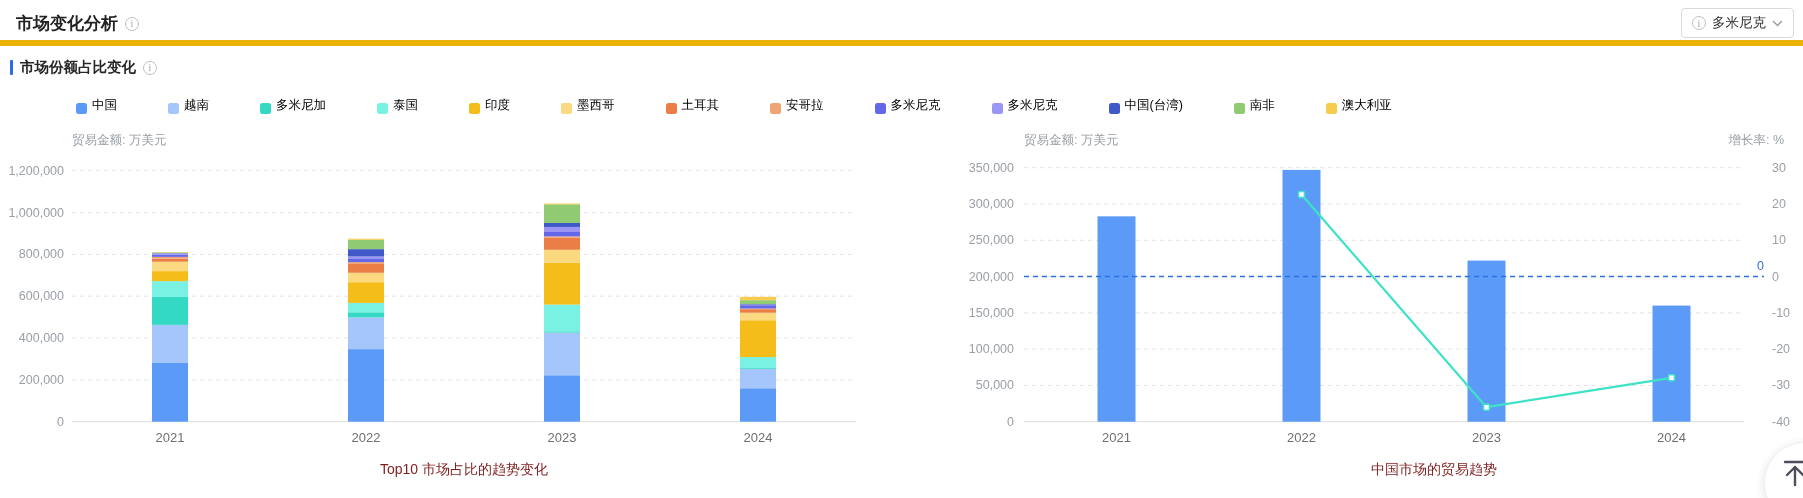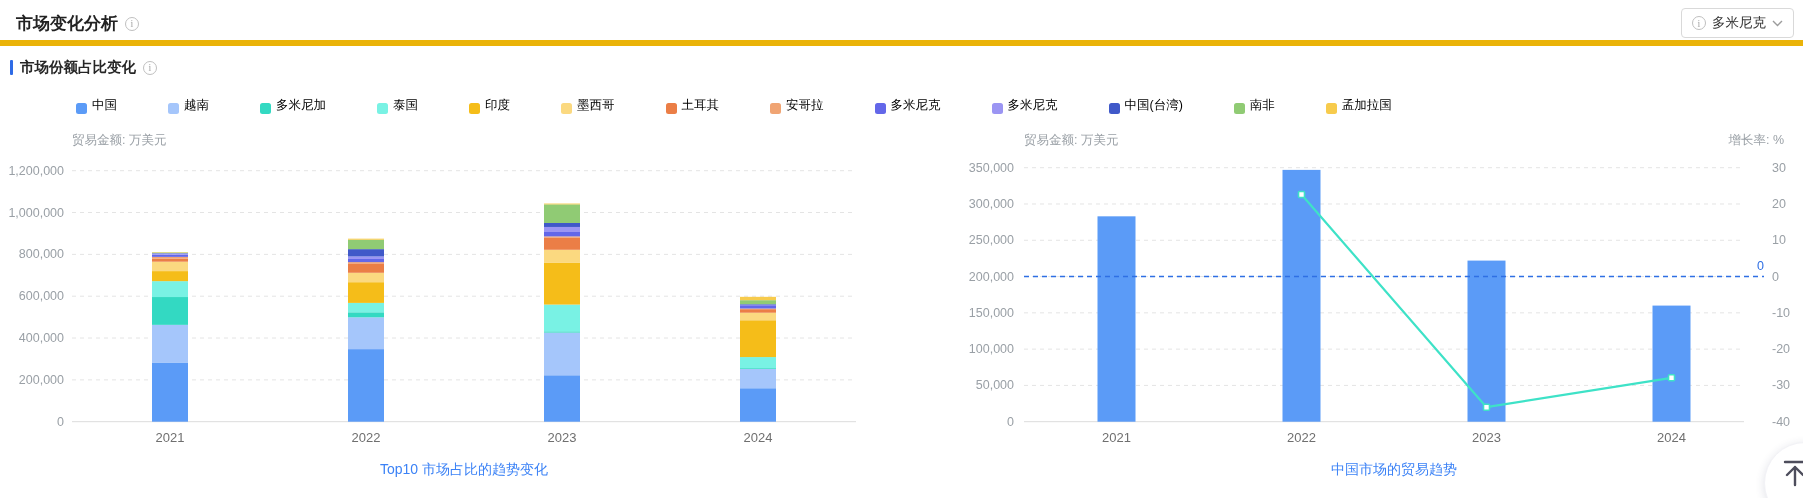--- a/index.html
+++ b/index.html
@@ -45,25 +45,25 @@
   }
   .legend-item {
     display: flex; align-items: flex-end; gap: 5px; cursor: pointer;
     font-size: 12.5px; color: #000000; white-space: nowrap; padding-left: 36px;
   }
   .legend-swatch { width: 11px; height: 11px; border-radius: 2.5px; flex: 0 0 auto; }
   .chart-svg { position: absolute; top: 118px; }
   #left-chart  { left: 0px; }
   #right-chart { left: 900px; }
   .chart-caption {
-    position: absolute; top: 461px; font-size: 14px; color: #3b82f6;
+    position: absolute; top: 461px; font-size: 14px; color: #7f1d1d;
     text-align: center; width: 400px;
   }
   #left-caption  { left: 264px; }
-  #right-caption { left: 1194px; }
+  #right-caption { left: 1234px; }
   .back-to-top {
     position: absolute; left: 1764px; top: 442px;
     width: 82px; height: 82px; border-radius: 50%;
     background: #ffffff; border: 1px solid #f2f2f6;
     box-shadow: 0 2px 10px rgba(40,50,90,0.14);
     cursor: pointer;
   }
   .back-to-top svg { position: absolute; left: 15px; top: 15px; }
   svg text { font-family: "Liberation Sans", "DejaVu Sans", sans-serif; }
 </style>
@@ -134,21 +134,21 @@
     <span class="legend-item">
       <span class="legend-swatch" style="background: rgb(64, 89, 201);"></span>
       <span>中国(台湾)</span>
     </span>
     <span class="legend-item">
       <span class="legend-swatch" style="background: rgb(144, 203, 116);"></span>
       <span>南非</span>
     </span>
     <span class="legend-item">
       <span class="legend-swatch" style="background: rgb(247, 203, 76);"></span>
-      <span>孟加拉国</span>
+      <span>澳大利亚</span>
     </span>
   </div>
 
 <svg id="left-chart" class="chart-svg" width="900" height="340">
     <text x="72" y="26" fill="#9aa0a6" font-size="12.5px">贸易金额: 万美元</text>
     <line x1="72" y1="303.7" x2="856" y2="303.7" stroke="#dcdcdc" stroke-width="1"></line>
     <text x="64" y="307.7" text-anchor="end" fill="#9aa0a6" font-size="12.5px">0</text>
     <line x1="72" y1="261.8666666666667" x2="856" y2="261.8666666666667" stroke="#e4e4e4" stroke-width="1" stroke-dasharray="4 4"></line>
     <text x="64" y="265.8666666666667" text-anchor="end" fill="#9aa0a6" font-size="12.5px">200,000</text>
     <line x1="72" y1="220.0333333333333" x2="856" y2="220.0333333333333" stroke="#e4e4e4" stroke-width="1" stroke-dasharray="4 4"></line>

